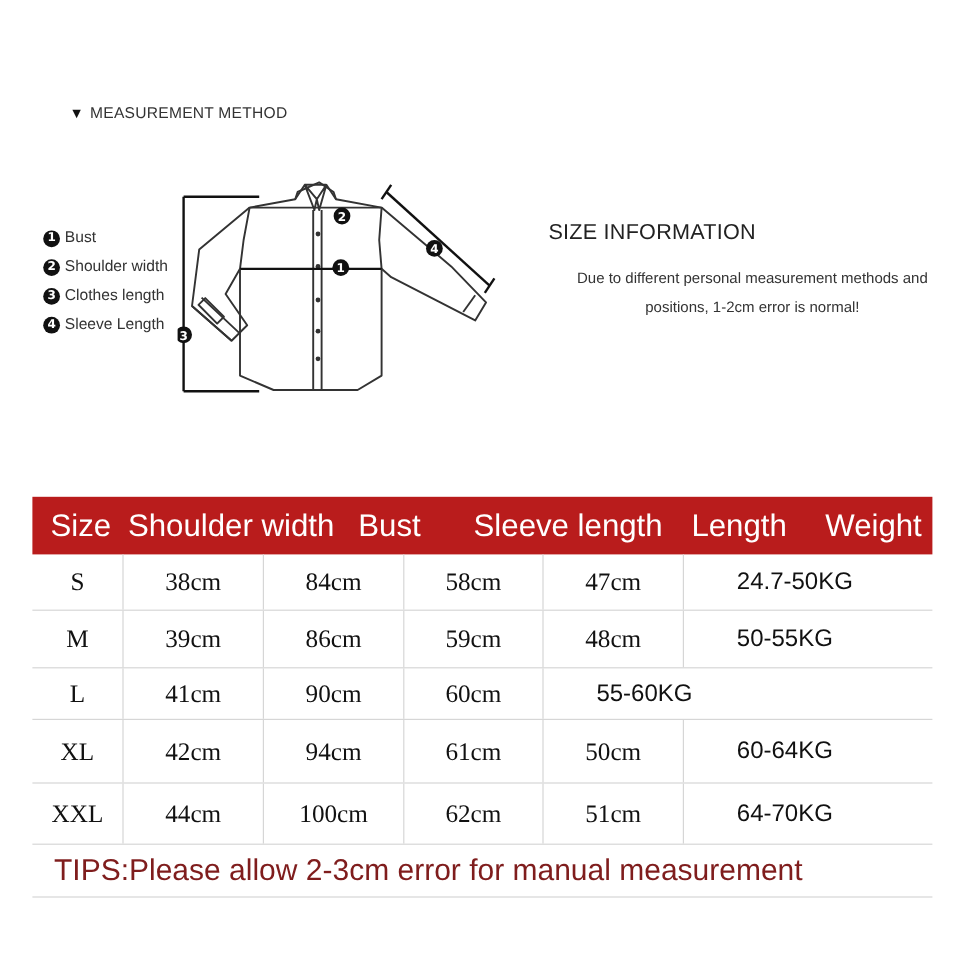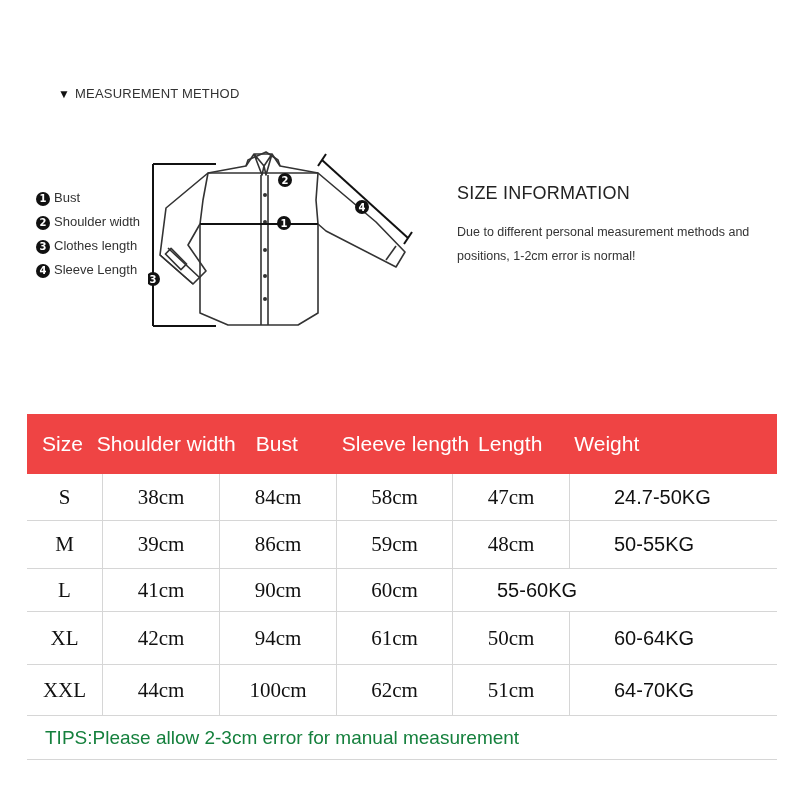--- a/index.html
+++ b/index.html
@@ -26,47 +26,47 @@
       font-family: "DejaVu Sans", sans-serif;
     }
 
     .diagram { position: absolute; left: 148px; top: 140px; width: 280px; height: 200px; }
 
     .size-info { position: absolute; left: 457px; top: 183px; width: 340px; }
     .size-info h2 {
       font-size: 18px; font-weight: normal; color: #222; letter-spacing: 0.2px;
       margin-bottom: 16px;
     }
-    .size-info p { font-size: 12.5px; color: #333; line-height: 24px; }
+    .size-info p { font-size: 12.5px; color: #333; line-height: 24px; text-align: center; }
 
     .table-wrap { position: absolute; left: 27px; top: 414px; width: 750px; }
     .thead {
-      display: flex; height: 60px; background: #ef4444; color: #fff;
-      align-items: center; font-size: 21px;
+      display: flex; height: 48px; background: #b91c1c; color: #fff;
+      align-items: center; font-size: 26px;
     }
     .thead span { white-space: nowrap; }
     .row {
       display: flex; border-bottom: 1.5px solid #d6d6d6;
       font-family: "Liberation Serif", serif; font-size: 21px; color: #111;
     }
     .cell {
       display: flex; align-items: center; justify-content: center;
       border-right: 1.5px solid #d6d6d6;
     }
     .cell.last { border-right: none; justify-content: flex-start; padding-left: 44px;
       font-family: "Liberation Sans", sans-serif; font-size: 20px; }
     .c0 { width: 76px; }
     .c1 { width: 117px; font-family: Liberation Serif, serif; }
     .c2 { width: 117px; font-family: Liberation Serif, serif; }
     .c3 { width: 116px; }
     .c4 { width: 117px; }
     .c5 { width: 207px; }
     .tips {
       height: 44px; display: flex; align-items: center; padding-left: 18px;
-      font-size: 19px; color: #15803d; border-bottom: 1.5px solid #d6d6d6;
+      font-size: 25px; color: #7f1d1d; border-bottom: 1.5px solid #d6d6d6;
     }
   </style>
 </head>
 <body>
 
 <div class="method-title">
   <span class="tri">▼</span>
   <span>MEASUREMENT METHOD</span>
 </div>
 
@@ -139,21 +139,21 @@
   <p>Due to different personal measurement methods and</p>
   <p>positions, 1-2cm error is normal!</p>
 </div>
 
 <div class="table-wrap">
   <div class="thead">
     <span style="margin-left:15px">Size</span>
     <span style="margin-left:14px">Shoulder width</span>
     <span style="margin-left:20px">Bust</span>
     <span style="margin-left:44px">Sleeve length</span>
-    <span style="margin-left:9px">Length</span>
+    <span style="margin-left:24px">Length</span>
     <span style="margin-left:32px">Weight</span>
   </div>
 
   <div class="row" style="height:47px">
     <div class="cell c0">S</div>
     <div class="cell c1">38cm</div>
     <div class="cell c2">84cm</div>
     <div class="cell c3">58cm</div>
     <div class="cell c4">47cm</div>
     <div class="cell c5 last">24.7-50KG</div>

